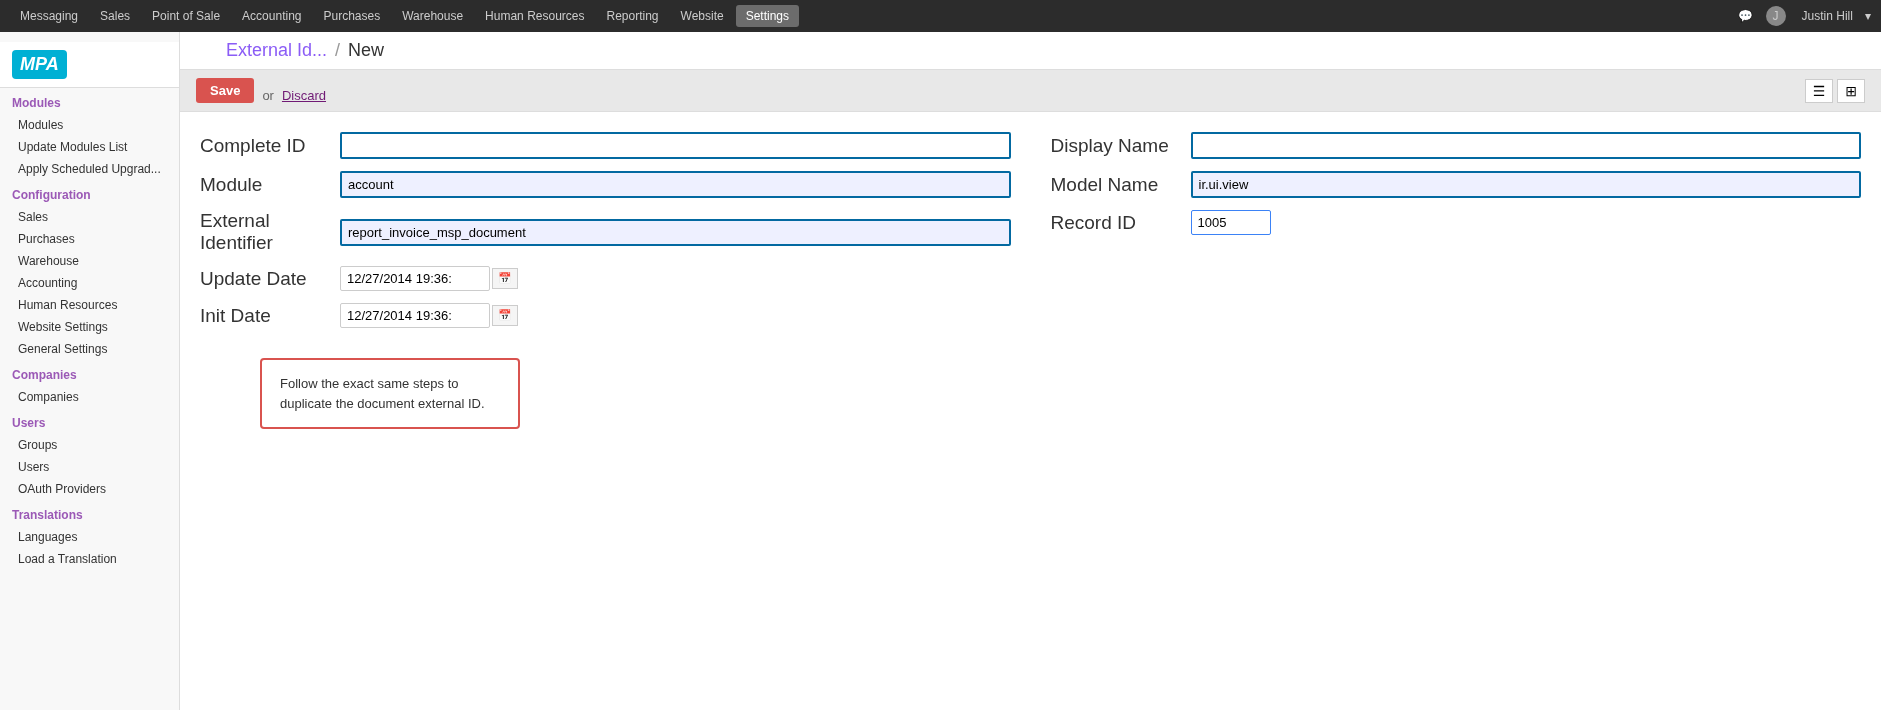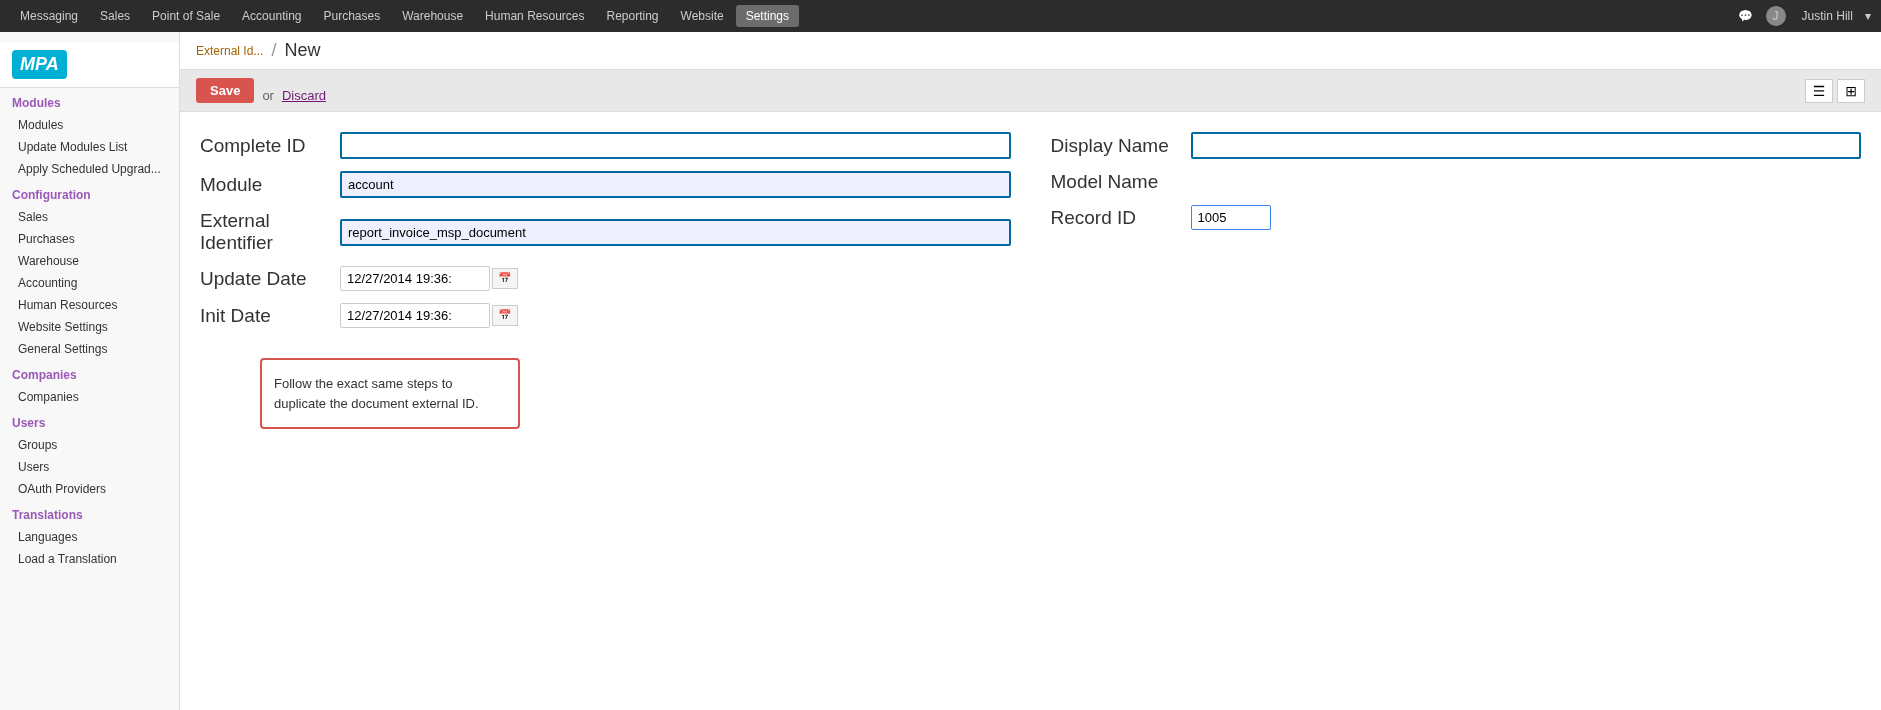--- a/index.html
+++ b/index.html
@@ -97,21 +97,21 @@
 
     
     .breadcrumb-bar {
       background: #fff;
       padding: 8px 16px;
       border-bottom: 1px solid #ddd;
       display: flex;
       align-items: center;
       gap: 8px;
     }
-    .breadcrumb-link { color: #a16207; font-size: 12px; text-decoration: none; }
+    .breadcrumb-link { color: #8b5cf6; font-size: 18px; text-decoration: none; margin-left: 30px; }
     .breadcrumb-sep { color: #999; font-size: 18px; }
     .breadcrumb-current { color: #333; font-size: 18px; font-weight: normal; }
 
     
     .toolbar {
       background: #e8e8e8;
       padding: 8px 16px;
       border-bottom: 1px solid #ddd;
       display: flex;
       align-items: flex-end;
@@ -222,21 +222,21 @@
       border: 1px solid #ccc;
       background: #f5f5f5;
       cursor: pointer;
       font-size: 11px;
     }
 
     
     .tooltip-box {
       border: 2px solid #d9534f;
       background: #fff;
-      padding: 14px 12px;
+      padding: 14px 18px;
       border-radius: 4px;
       max-width: 260px;
       margin-top: 30px;
       margin-left: 60px;
     }
     .tooltip-box p {
       color: #333;
       font-size: 13px;
       line-height: 1.5;
     }
@@ -376,20 +376,23 @@
 
           <div class="form-row">
             <label class="form-label">Display Name</label>
             <div class="form-value">
               <input class="form-input form-input-white" type="text" value="" style="">
             </div>
           </div>
 
           <div class="form-row">
             <label class="form-label">Model Name</label>
+            <div class="form-value">
+              <input class="form-input" type="text" value="ir.ui.view" style="">
+            </div>
           </div>
 
           <div class="form-row">
             <label class="form-label">Record ID</label>
             <div class="form-value">
               <input class="record-id-input" type="text" value="1005" style="">
             </div>
           </div>
         </div>
 

